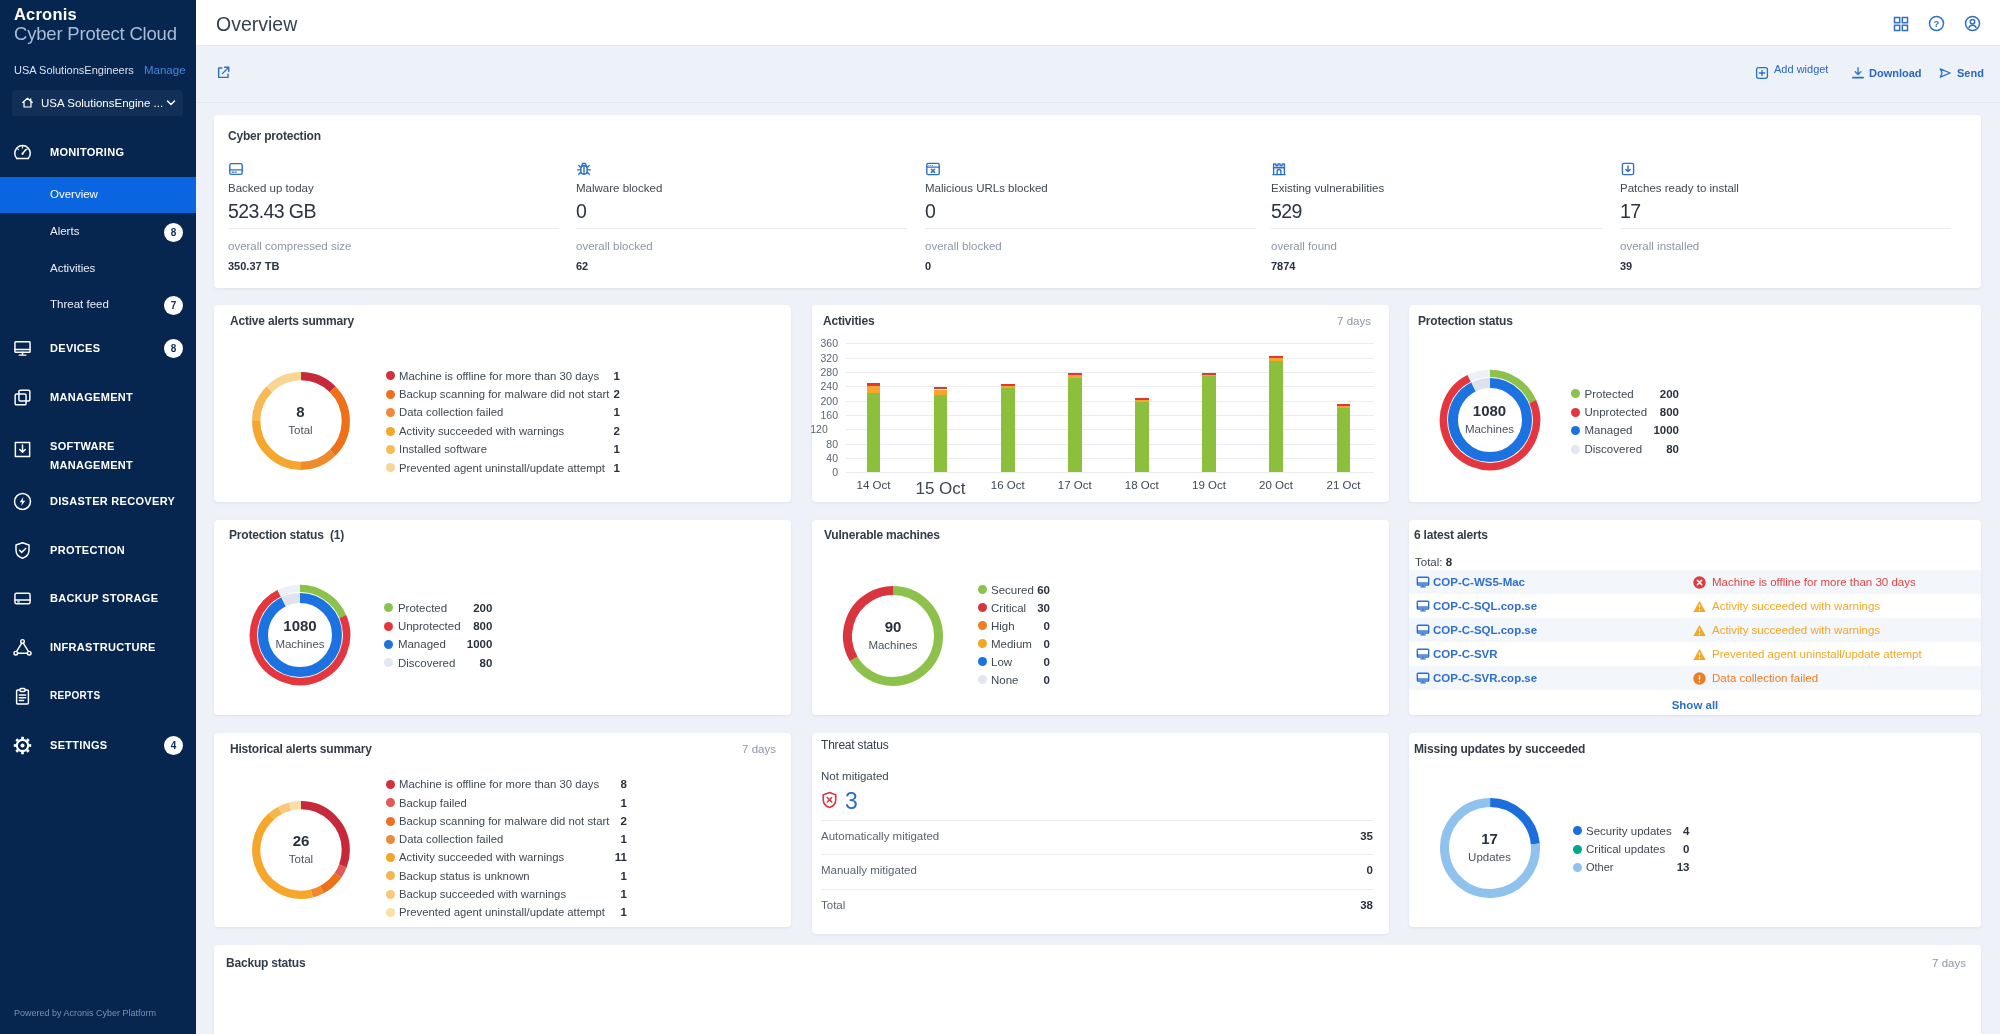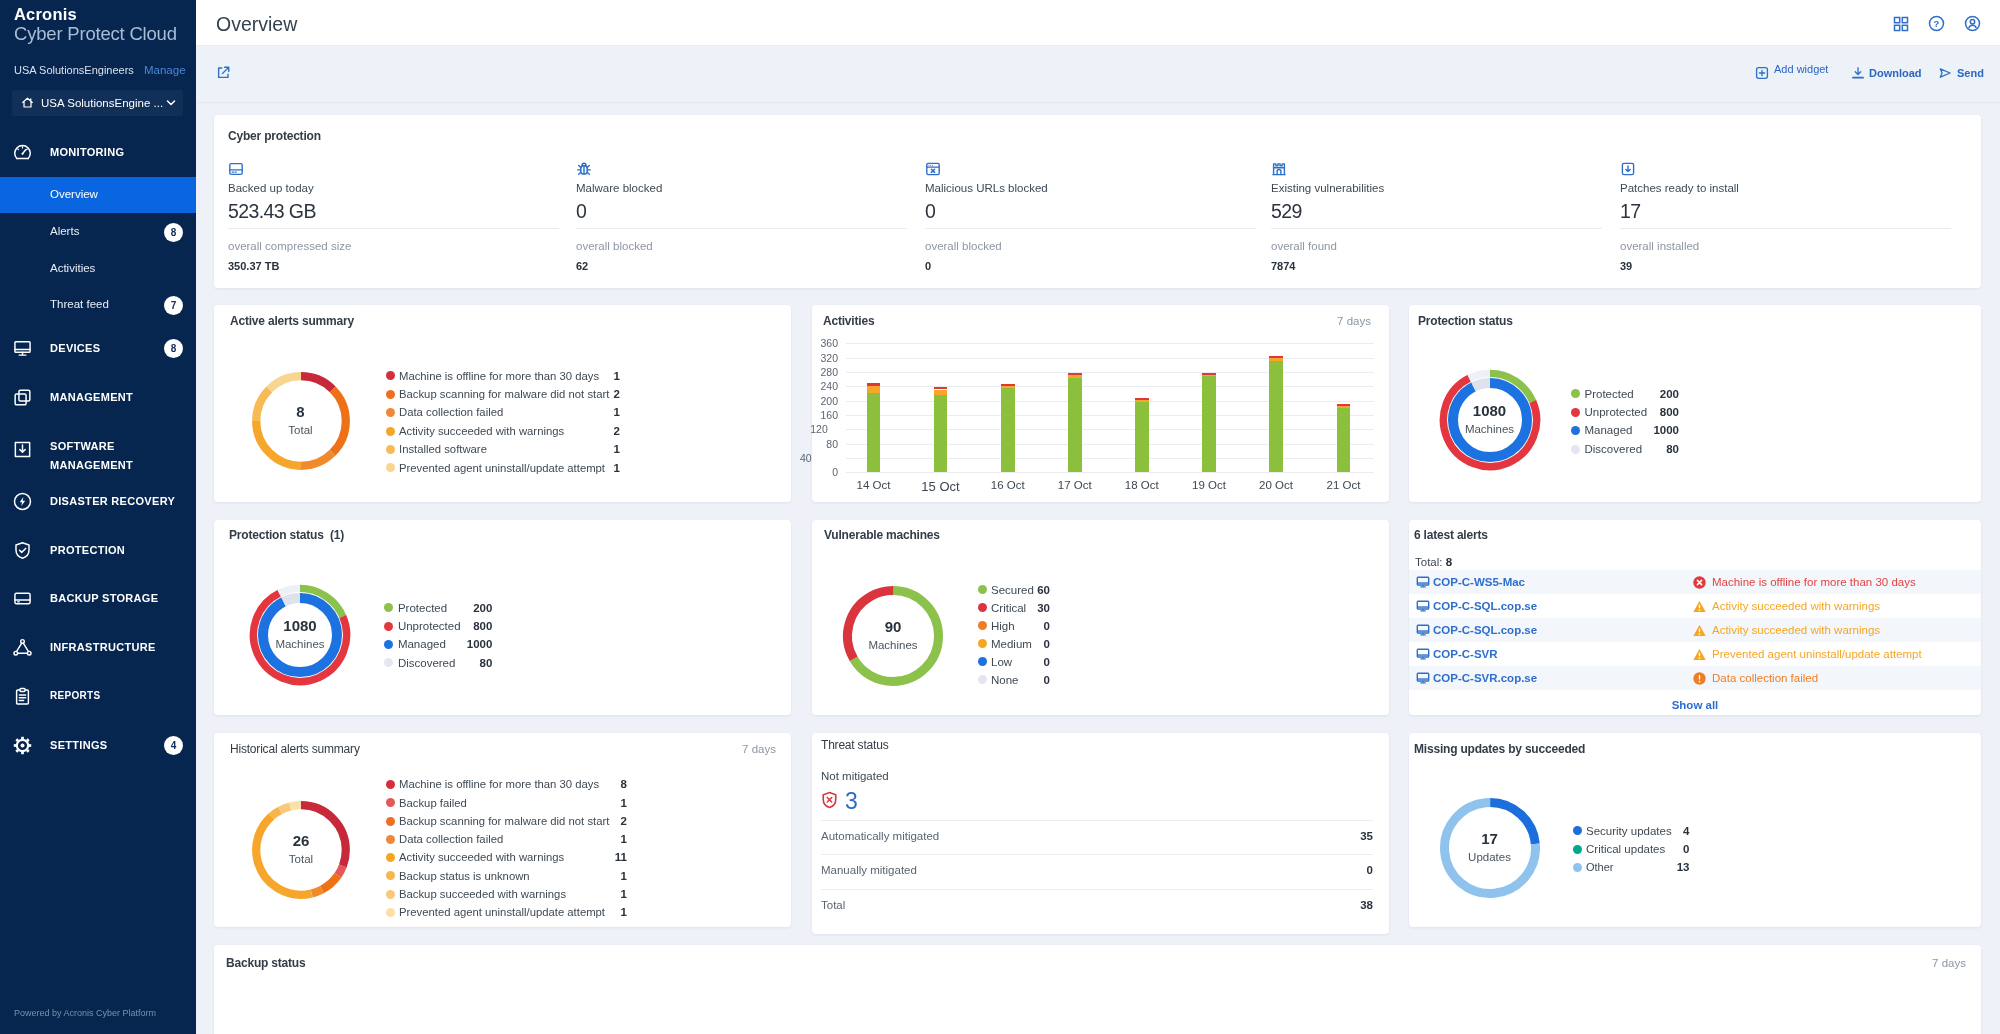--- a/index.html
+++ b/index.html
@@ -106,21 +106,21 @@
 <div style="position:absolute;left:1620px;top:240px;font-size:11.5px;color:#8d96a5">overall installed</div>
 <div style="position:absolute;left:1620px;top:260px;font-size:11px;font-weight:700;color:#2a323e">39</div>
 <div style="position:absolute;left:228px;top:129px;font-size:12px;font-weight:700;letter-spacing:-0.2px;color:#333d48">Cyber protection</div>
 <div style="position:absolute;left:230px;top:314px;font-size:12px;font-weight:700;letter-spacing:-0.2px;color:#333d48">Active alerts summary</div>
 <div style="position:absolute;left:823px;top:314px;font-size:12px;font-weight:700;letter-spacing:-0.2px;color:#333d48">Activities</div>
 <div style="position:absolute;left:1271px;top:315px;width:100px;text-align:right;font-size:11.5px;color:#8d96a5">7 days</div>
 <div style="position:absolute;left:1418px;top:314px;font-size:12px;font-weight:700;letter-spacing:-0.2px;color:#333d48">Protection status</div>
 <div style="position:absolute;left:229px;top:528px;font-size:12px;font-weight:700;letter-spacing:-0.2px;color:#333d48">Protection status&nbsp;&nbsp;(1)</div>
 <div style="position:absolute;left:824px;top:528px;font-size:12px;font-weight:700;letter-spacing:-0.2px;color:#333d48">Vulnerable machines</div>
 <div style="position:absolute;left:1414px;top:528px;font-size:12px;font-weight:700;letter-spacing:-0.2px;color:#333d48">6 latest alerts</div>
-<div style="position:absolute;left:230px;top:742px;font-size:12px;font-weight:400;letter-spacing:-0.2px;color:#333d48">Historical alerts summary</div>
+<div style="position:absolute;left:230px;top:742px;font-size:12px;font-weight:700;letter-spacing:-0.2px;color:#333d48">Historical alerts summary</div>
 <div style="position:absolute;left:676px;top:743px;width:100px;text-align:right;font-size:11.5px;color:#8d96a5">7 days</div>
 <div style="position:absolute;left:821px;top:738px;font-size:12px;font-weight:400;letter-spacing:-0.2px;color:#333d48">Threat status</div>
 <div style="position:absolute;left:1414px;top:742px;font-size:12px;font-weight:700;letter-spacing:-0.2px;color:#333d48">Missing updates by succeeded</div>
 <div style="position:absolute;left:226px;top:956px;font-size:12px;font-weight:700;letter-spacing:-0.2px;color:#333d48">Backup status</div>
 <div style="position:absolute;left:1866px;top:957px;width:100px;text-align:right;font-size:11.5px;color:#8d96a5">7 days</div>
 <div style="position:absolute;left:846px;top:343.4px;width:528px;height:1px;background:#e9edf3"></div>
 <div style="position:absolute;left:846px;top:357.7px;width:528px;height:1px;background:#e9edf3"></div>
 <div style="position:absolute;left:846px;top:372.0px;width:528px;height:1px;background:#e9edf3"></div>
 <div style="position:absolute;left:846px;top:386.4px;width:528px;height:1px;background:#e9edf3"></div>
 <div style="position:absolute;left:846px;top:400.7px;width:528px;height:1px;background:#e9edf3"></div>
@@ -130,30 +130,30 @@
 <div style="position:absolute;left:846px;top:458.0px;width:528px;height:1px;background:#e9edf3"></div>
 <div style="position:absolute;left:846px;top:472.3px;width:528px;height:1px;background:#e9edf3"></div>
 <div style="position:absolute;left:800px;top:337.4px;width:38px;text-align:right;font-size:10.5px;color:#5b6572">360</div>
 <div style="position:absolute;left:800px;top:351.7px;width:38px;text-align:right;font-size:10.5px;color:#5b6572">320</div>
 <div style="position:absolute;left:800px;top:366.0px;width:38px;text-align:right;font-size:10.5px;color:#5b6572">280</div>
 <div style="position:absolute;left:800px;top:380.4px;width:38px;text-align:right;font-size:10.5px;color:#5b6572">240</div>
 <div style="position:absolute;left:800px;top:394.7px;width:38px;text-align:right;font-size:10.5px;color:#5b6572">200</div>
 <div style="position:absolute;left:800px;top:409.0px;width:38px;text-align:right;font-size:10.5px;color:#5b6572">160</div>
 <div style="position:absolute;left:800px;top:423.3px;width:38px;text-align:center;font-size:10.5px;color:#5b6572">120</div>
 <div style="position:absolute;left:800px;top:437.7px;width:38px;text-align:right;font-size:10.5px;color:#5b6572">80</div>
-<div style="position:absolute;left:800px;top:452.0px;width:38px;font-size:10.5px;color:#5b6572">40</div>
+<div style="position:absolute;left:800px;top:452.0px;width:38px;text-align:right;font-size:10.5px;color:#5b6572">40</div>
 <div style="position:absolute;left:800px;top:466.3px;width:38px;text-align:right;font-size:10.5px;color:#5b6572">0</div>
 <div style="position:absolute;left:866.8px;top:392.8px;width:13.5px;height:79.5px;background:#8cc03c"></div>
 <div style="position:absolute;left:866.8px;top:385.6px;width:13.5px;height:7.2px;background:#f5a62b"></div>
 <div style="position:absolute;left:866.8px;top:382.8px;width:13.5px;height:2.9px;background:#e23535"></div>
 <div style="position:absolute;left:843.5px;top:479px;width:60px;text-align:center;font-size:11.5px;color:#3d4752">14 Oct</div>
 <div style="position:absolute;left:933.8px;top:394.6px;width:13.5px;height:77.7px;background:#8cc03c"></div>
 <div style="position:absolute;left:933.8px;top:389.6px;width:13.5px;height:5.0px;background:#f5a62b"></div>
 <div style="position:absolute;left:933.8px;top:387.4px;width:13.5px;height:2.1px;background:#e23535"></div>
-<div style="position:absolute;left:910.5px;top:479px;width:60px;text-align:center;font-size:13px;color:#3d4752">15 Oct</div>
+<div style="position:absolute;left:910.5px;top:479px;width:60px;text-align:center;font-size:17px;color:#3d4752">15 Oct</div>
 <div style="position:absolute;left:1001.0px;top:388.1px;width:13.5px;height:84.2px;background:#8cc03c"></div>
 <div style="position:absolute;left:1001.0px;top:386.4px;width:13.5px;height:1.8px;background:#f5a62b"></div>
 <div style="position:absolute;left:1001.0px;top:384.2px;width:13.5px;height:2.1px;background:#e23535"></div>
 <div style="position:absolute;left:977.8px;top:479px;width:60px;text-align:center;font-size:11.5px;color:#3d4752">16 Oct</div>
 <div style="position:absolute;left:1068.0px;top:378.1px;width:13.5px;height:94.2px;background:#8cc03c"></div>
 <div style="position:absolute;left:1068.0px;top:374.9px;width:13.5px;height:3.2px;background:#f5a62b"></div>
 <div style="position:absolute;left:1068.0px;top:372.7px;width:13.5px;height:2.1px;background:#e23535"></div>
 <div style="position:absolute;left:1044.7px;top:479px;width:60px;text-align:center;font-size:11.5px;color:#3d4752">17 Oct</div>
 <div style="position:absolute;left:1135.0px;top:402.1px;width:13.5px;height:70.2px;background:#8cc03c"></div>
 <div style="position:absolute;left:1135.0px;top:400.0px;width:13.5px;height:2.1px;background:#f5a62b"></div>

